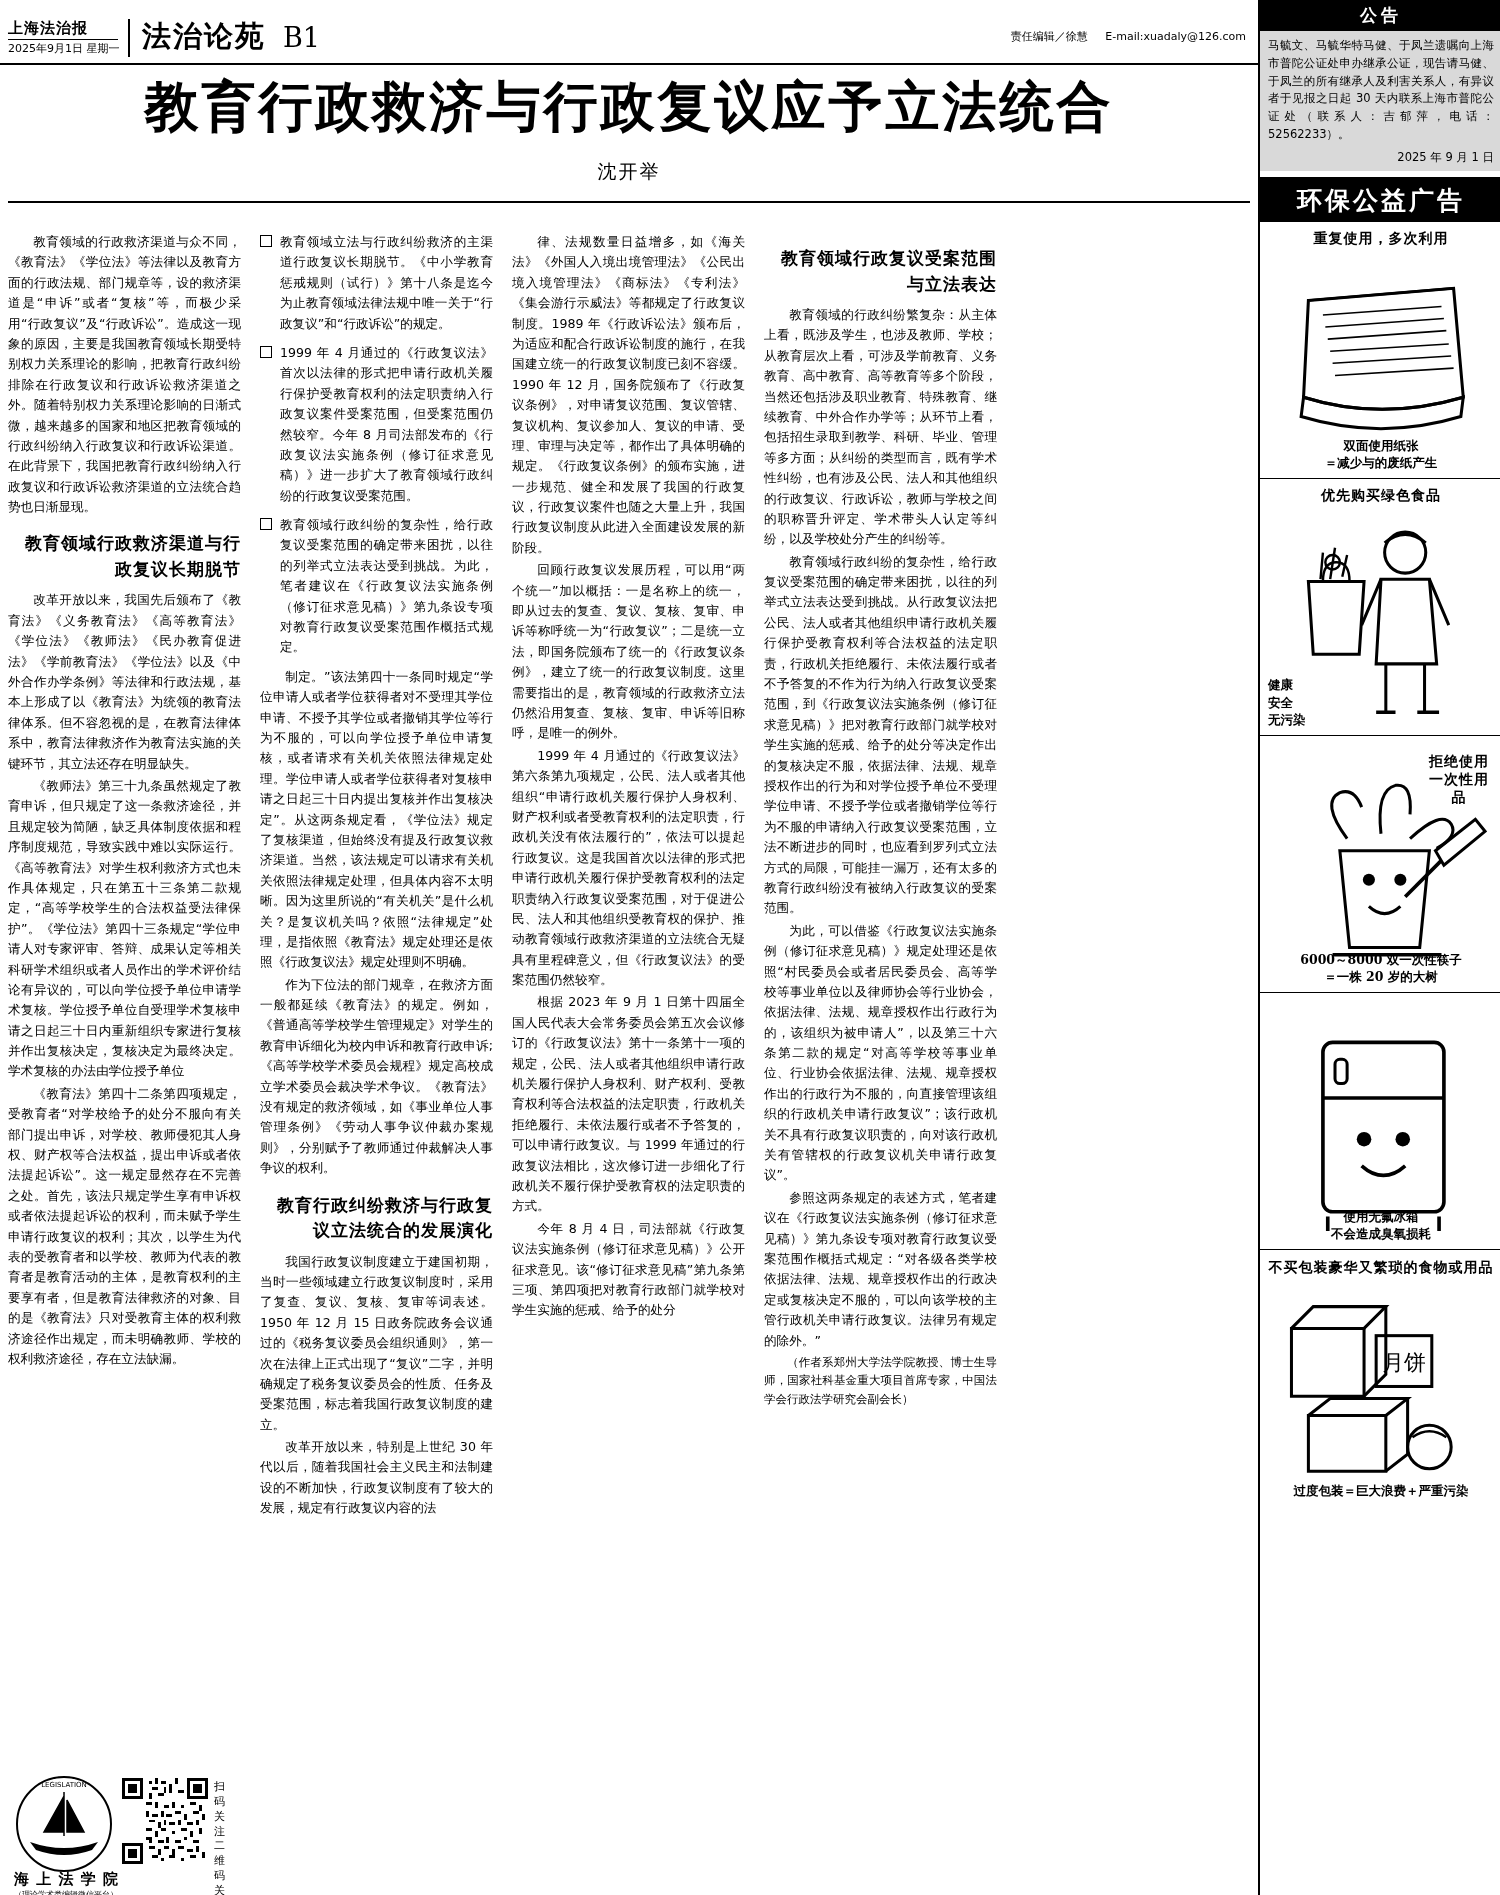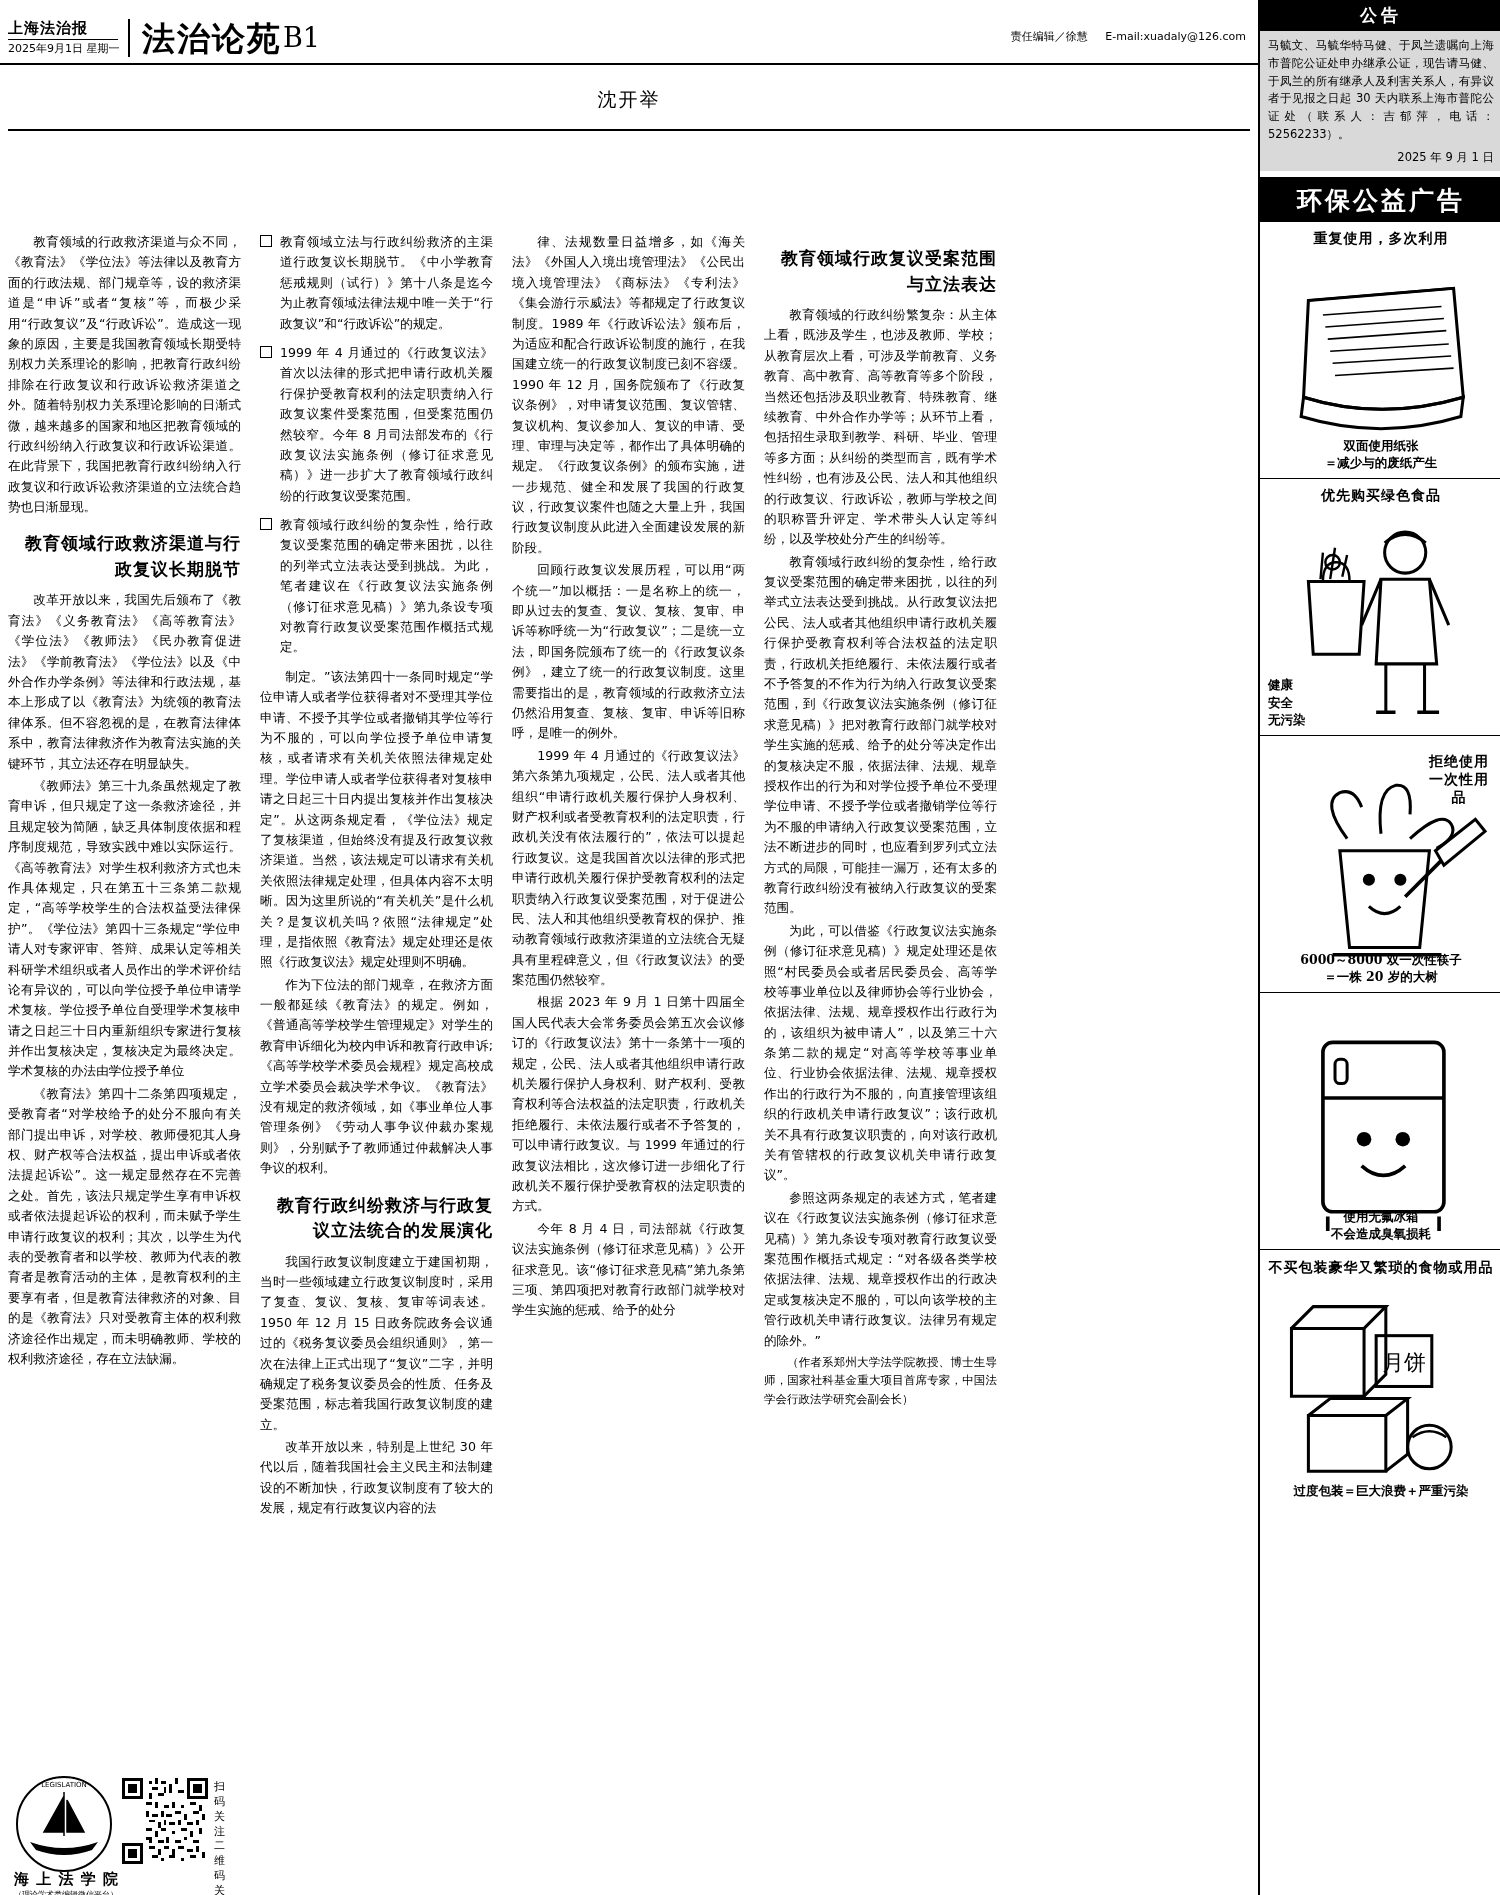--- a/index.html
+++ b/index.html
@@ -19,21 +19,21 @@
   .mast-logo {
     position:absolute; left:8px; top:2px; width:110px;
     font-size:15px; font-weight:bold; letter-spacing:1px;
     font-family:"DejaVu Serif", serif;
     border-bottom:1px solid #000; padding-bottom:1px;
   }
   .mast-date { position:absolute; left:8px; top:24px; font-size:11px; }
   .mast-sep { position:absolute; left:128px; top:2px; height:38px; border-left:2px solid #000; }
   .mast-title {
     position:absolute; left:142px; top:0px;
-    font-size:33px; font-weight:bold; font-family:"DejaVu Serif", serif;
+    font-size:29px; font-weight:bold; font-family:"DejaVu Serif", serif;
     letter-spacing:2px;
   }
   .mast-page {
     position:absolute; left:283px; top:5px;
     font-size:27px; font-family:"DejaVu Serif", serif;
   }
   .mast-editor { position:absolute; right:12px; top:12px; font-size:11px; }
   .mast-editor span { margin-left:14px; }
 
   .headline {
@@ -129,20 +129,21 @@
       <div class="mast-date">2025年9月1日 星期一</div>
       <div class="mast-sep"></div>
       <div class="mast-title">法治论苑</div>
       <div class="mast-page">B1</div>
       <div class="mast-editor">
         <span>责任编辑／徐慧</span>
         <span>E-mail:xuadaly@126.com</span>
       </div>
     </div>
 
+    <div class="headline">教育行政救济与行政复议应予立法统合</div>
     <div class="byline">沈开举</div>
     <div class="rule-thick"></div>
 
     <div class="cols">
 
       <div class="col">
         <p>教育领域的行政救济渠道与众不同，《教育法》《学位法》等法律以及教育方面的行政法规、部门规章等，设的救济渠道是“申诉”或者“复核”等，而极少采用“行政复议”及“行政诉讼”。造成这一现象的原因，主要是我国教育领域长期受特别权力关系理论的影响，把教育行政纠纷排除在行政复议和行政诉讼救济渠道之外。随着特别权力关系理论影响的日渐式微，越来越多的国家和地区把教育领域的行政纠纷纳入行政复议和行政诉讼渠道。在此背景下，我国把教育行政纠纷纳入行政复议和行政诉讼救济渠道的立法统合趋势也日渐显现。</p>
         <div class="subhead">教育领域行政救济渠道与行政复议长期脱节</div>
         <p>改革开放以来，我国先后颁布了《教育法》《义务教育法》《高等教育法》《学位法》《教师法》《民办教育促进法》《学前教育法》《学位法》以及《中外合作办学条例》等法律和行政法规，基本上形成了以《教育法》为统领的教育法律体系。但不容忽视的是，在教育法律体系中，教育法律救济作为教育法实施的关键环节，其立法还存在明显缺失。</p>
         <p>《教师法》第三十九条虽然规定了教育申诉，但只规定了这一条救济途径，并且规定较为简陋，缺乏具体制度依据和程序制度规范，导致实践中难以实际运行。《高等教育法》对学生权利救济方式也未作具体规定，只在第五十三条第二款规定，“高等学校学生的合法权益受法律保护”。《学位法》第四十三条规定“学位申请人对专家评审、答辩、成果认定等相关科研学术组织或者人员作出的学术评价结论有异议的，可以向学位授予单位申请学术复核。学位授予单位自受理学术复核申请之日起三十日内重新组织专家进行复核并作出复核决定，复核决定为最终决定。学术复核的办法由学位授予单位</p>

